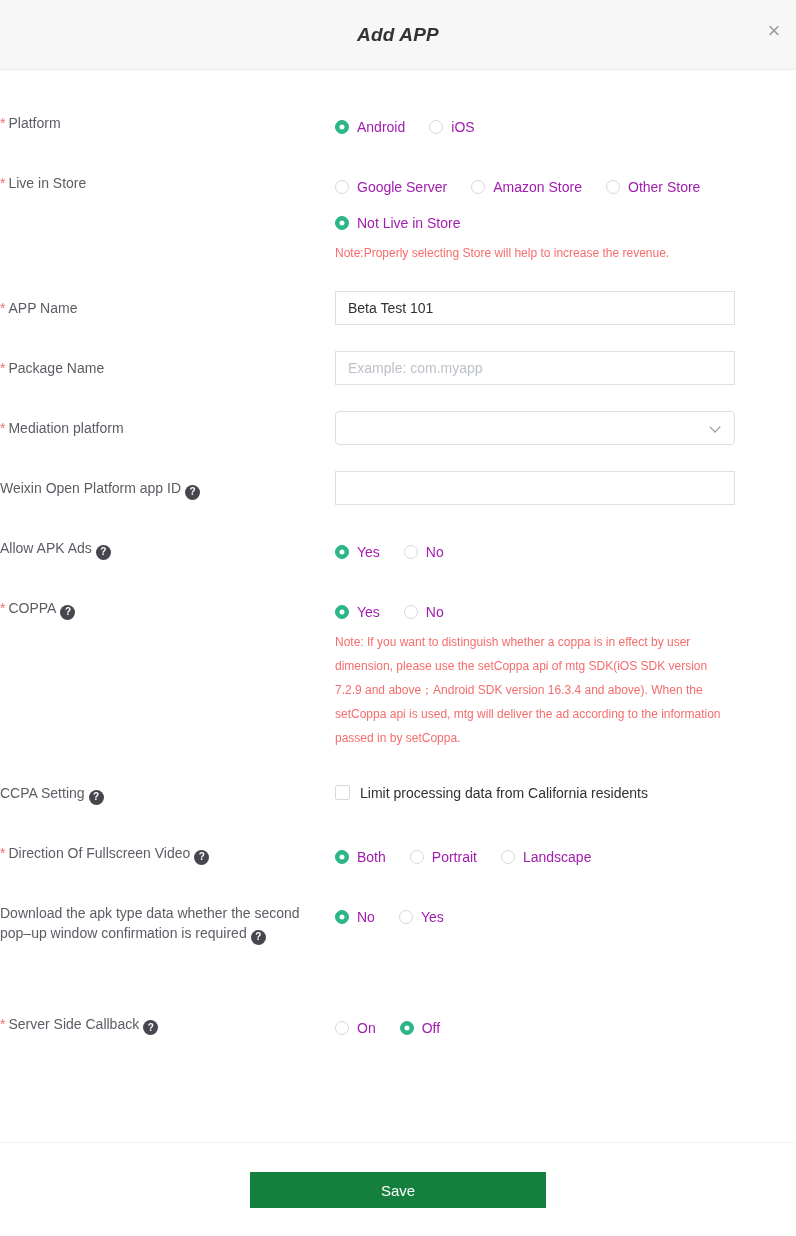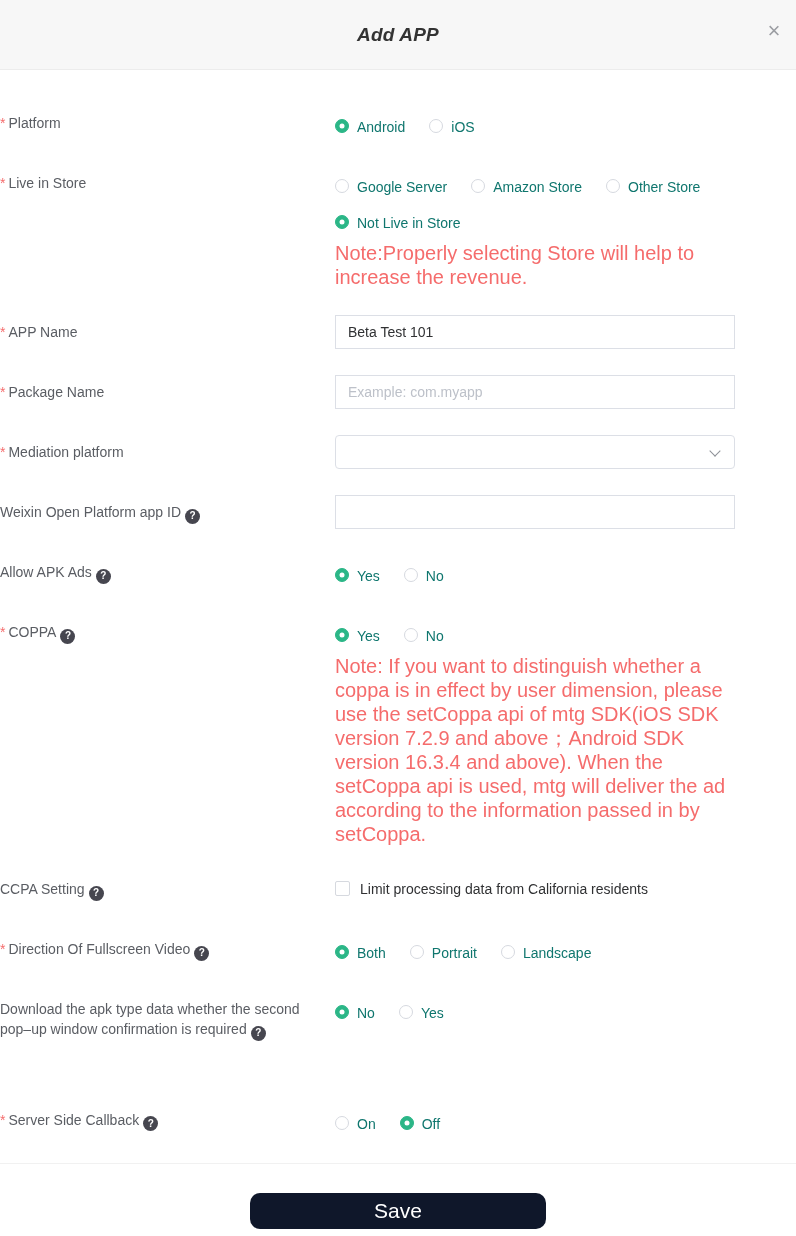--- a/index.html
+++ b/index.html
@@ -76,24 +76,25 @@
     color: #fff;
     font-size: 10px;
     font-weight: bold;
     margin-left: 4px;
     vertical-align: -2px;
     cursor: pointer;
   }
   
   .radio {
     display: inline-flex;
+    align-items: center;
     margin-right: 24px;
     cursor: pointer;
     font-size: 14px;
-    color: #0f766e;
+    color: #a21caf;
     margin-top: 8px;
   }
   .radio-circle {
     width: 14px; height: 14px;
     border: 1px solid #d6d9df;
     border-radius: 50%;
     background: #fff;
     margin-right: 8px;
     position: relative;
     flex-shrink: 0;
@@ -155,39 +156,39 @@
     top: 11px;
     width: 8px; height: 8px;
     border-right: 1.5px solid #8d9097;
     border-bottom: 1.5px solid #8d9097;
     transform: rotate(45deg);
   }
   
   .note {
     width: 400px;
     margin-top: 5px;
-    font-size: 20px;
+    font-size: 12px;
     line-height: 24px;
     color: #f56c6c;
   }
   
   .modal-footer {
     margin-top: auto;
     border-top: 1px solid #f1f1f1;
     padding: 29px 0 28px;
     text-align: center;
   }
   .save-btn {
     width: 296px;
     height: 36px;
-    background: #0f172a;
+    background: #15803d;
     color: #fff;
     border: none;
-    border-radius: 10px;
-    font-size: 21px;
+    border-radius: 0;
+    font-size: 15px;
     font-family: "Liberation Sans", sans-serif;
     cursor: pointer;
   }
 </style>
 </head>
 <body>
 
 <div class="modal">
 
   <div class="modal-header">

